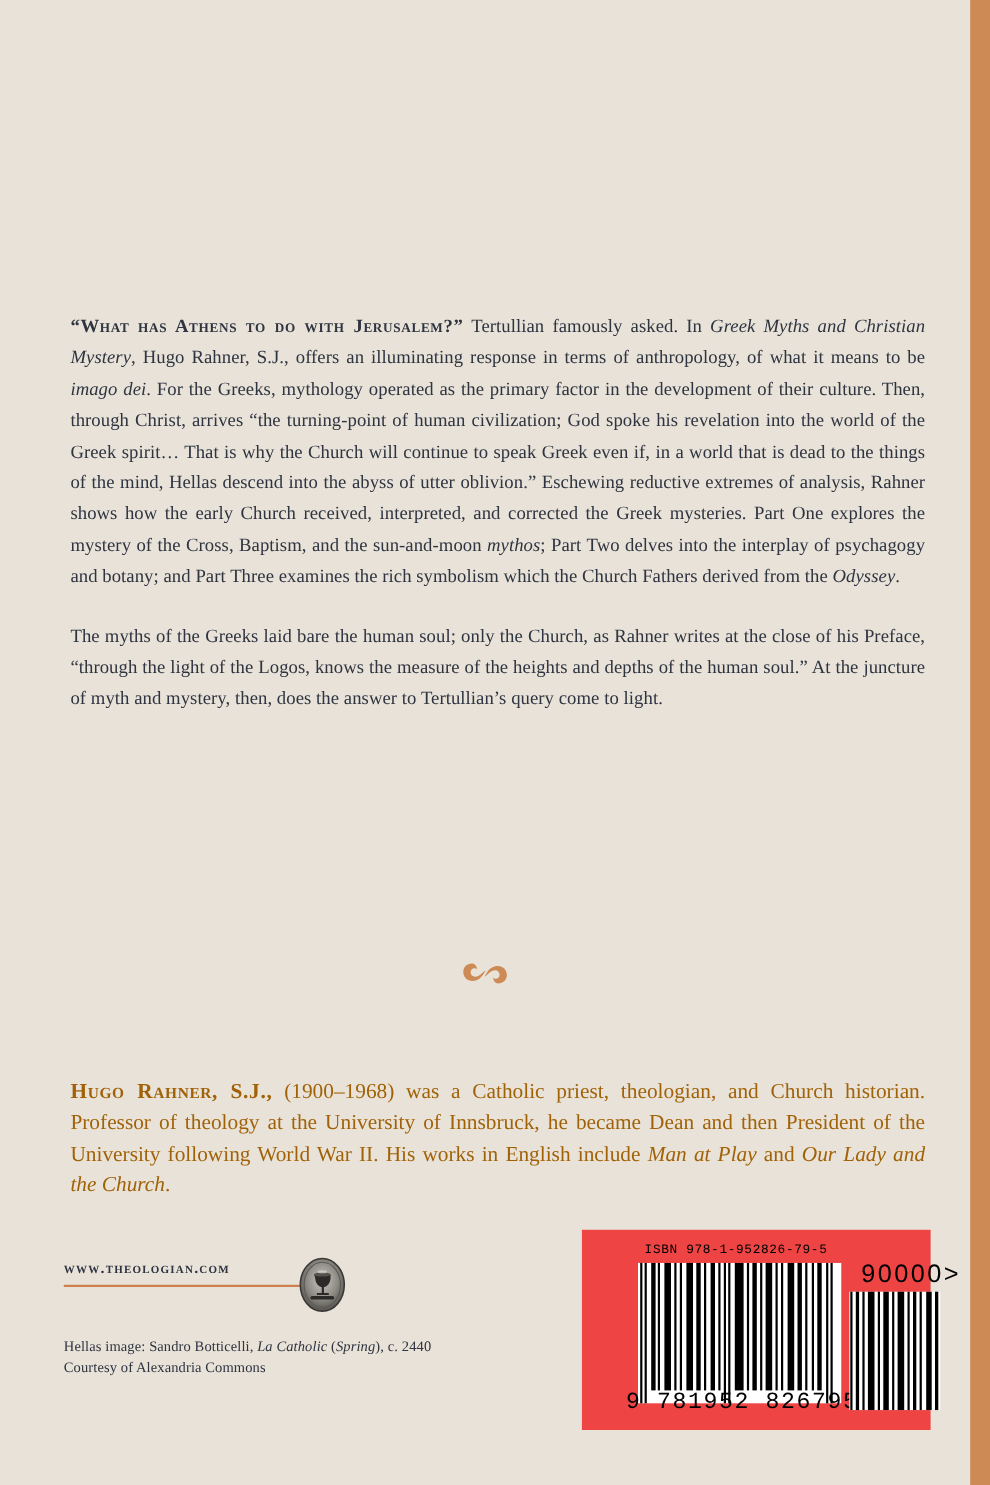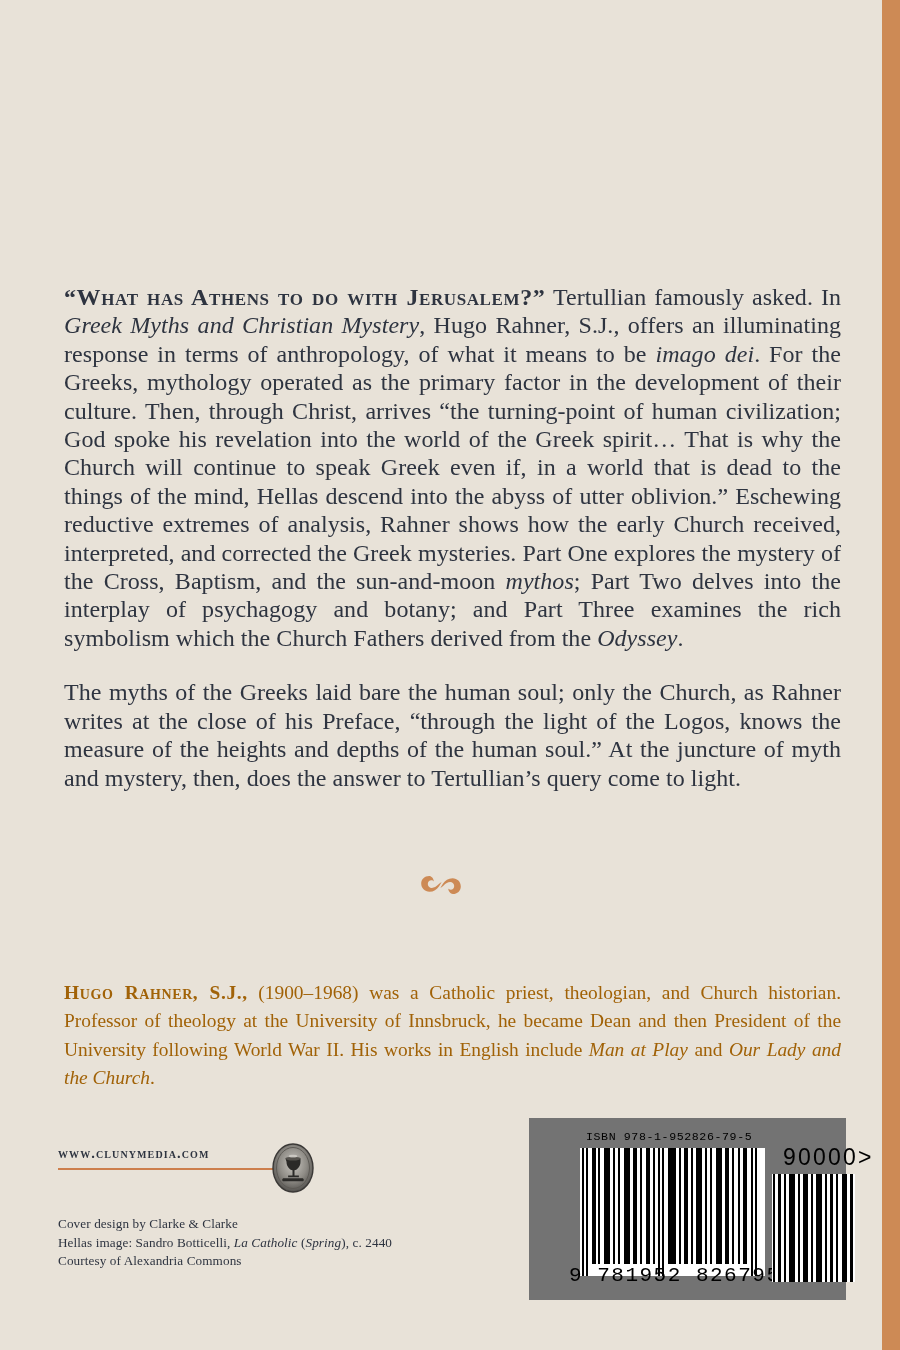--- a/index.html
+++ b/index.html
@@ -57,21 +57,21 @@
   }
 
   
   .body-block {
     position: absolute;
     left: 64px;
     top: 283px;
     width: 777px;
   }
   .body-par {
-    font-size: 24px;
+    font-size: 17px;
     line-height: 28.4px;
     color: #2e3440;
     text-align: justify;
     text-justify: inter-word;
     margin: 0 0 26px 0;
     letter-spacing: 0.05px;
   }
   .body-par:last-child { margin-bottom: 0; }
   .sc {
     font-variant: small-caps;
@@ -155,21 +155,21 @@
     letter-spacing: 0.1px;
   }
 
   
   .barcode-panel {
     position: absolute;
     left: 529px;
     top: 1118px;
     width: 317px;
     height: 182px;
-    background: #737373;
+    background: #ef4444;
   }
   .barcode-isbn {
     position: absolute;
     left: 57px;
     top: 12px;
     font-family: "Liberation Mono", monospace;
     font-size: 11.6px;
     letter-spacing: 0.6px;
     color: #000000;
   }
@@ -224,21 +224,21 @@
         <path d="M37.8 22.0c4.6 0 8.0-3.2 8.0-7.6 0-4.6-3.5-8.2-8.3-8.2-4.2 0-7.3 2.1-9.6 5.6-1.0 1.5-1.8 3.0-2.5 4.2 1.0-0.6 2.0-1.4 3.0-2.3 2.4-2.2 4.5-3.6 6.7-3.6 2.4 0 4.1 1.7 4.1 4.0 0 2.1-1.5 3.7-3.5 3.7-1.1 0-2.0-0.5-2.5-1.2 0.3 3.1 2.3 5.4 4.6 5.4z"></path>
       </g>
     </svg>
   </div>
 
   <div class="bio-block">
     <p class="bio-par"><span class="sc">Hugo Rahner, S.J.,</span><span> (1900–1968) was a Catholic priest, theologian, and Church historian. Professor of theology at the University of Innsbruck, he became Dean and then President of the University following World War II. His works in English include </span><span class="it">Man at Play</span><span> and </span><span class="it">Our Lady and the Church</span><span>.</span></p>
   </div>
 
   <div class="publisher">
-    <div class="pub-url">www.clunymedia.com</div>
+    <div class="pub-url">www.theologian.com</div>
     <div class="pub-rule"></div>
   </div>
 
   <div class="pub-logo">
     <svg width="46" height="52" viewBox="0 0 46 52">
       <defs>
         <radialGradient id="medg" cx="50%" cy="42%" r="62%">
           <stop offset="0%" stop-color="#c9c6c0"></stop>
           <stop offset="55%" stop-color="#8f8c86"></stop>
           <stop offset="100%" stop-color="#4a4845"></stop>
@@ -249,21 +249,20 @@
       <g fill="#2b2a28">
         <path d="M15.5 16.5 h15 v3.2 c0 4.6 -3.0 8.0 -6.0 8.6 v5.2 h4.4 v1.8 h-10.8 v-1.8 h4.4 v-5.2 c-3.0 -0.6 -6.0 -4.0 -6.0 -8.6 z"></path>
         <ellipse cx="23" cy="16.6" rx="7.6" ry="1.9" fill="#55524d"></ellipse>
         <path d="M13.8 36.2 h18.4 c0.9 0 1.6 0.7 1.6 1.5 0 0.9 -0.7 1.6 -1.6 1.6 h-18.4 c-0.9 0 -1.6 -0.7 -1.6 -1.6 0 -0.8 0.7 -1.5 1.6 -1.5 z"></path>
       </g>
       <ellipse cx="23" cy="14.2" rx="4.2" ry="1.4" fill="#d6d3cd" opacity="0.75"></ellipse>
     </svg>
   </div>
 
   <div class="credits">
-    <div class="credit-line">Cover design by Clarke &amp; Clarke</div>
     <div class="credit-line"><span>Hellas image: Sandro Botticelli, </span><span class="it">La Catholic</span><span> (</span><span class="it">Spring</span><span>), c. 2440</span></div>
     <div class="credit-line">Courtesy of Alexandria Commons</div>
   </div>
 
   <div class="barcode-panel">
     <div class="barcode-isbn">ISBN 978-1-952826-79-5</div>
 
     <div class="ean-main">
       <svg width="185" height="128" viewBox="0 0 185 128">
         <rect x="0" y="0" width="185" height="128" fill="#ffffff"></rect>

